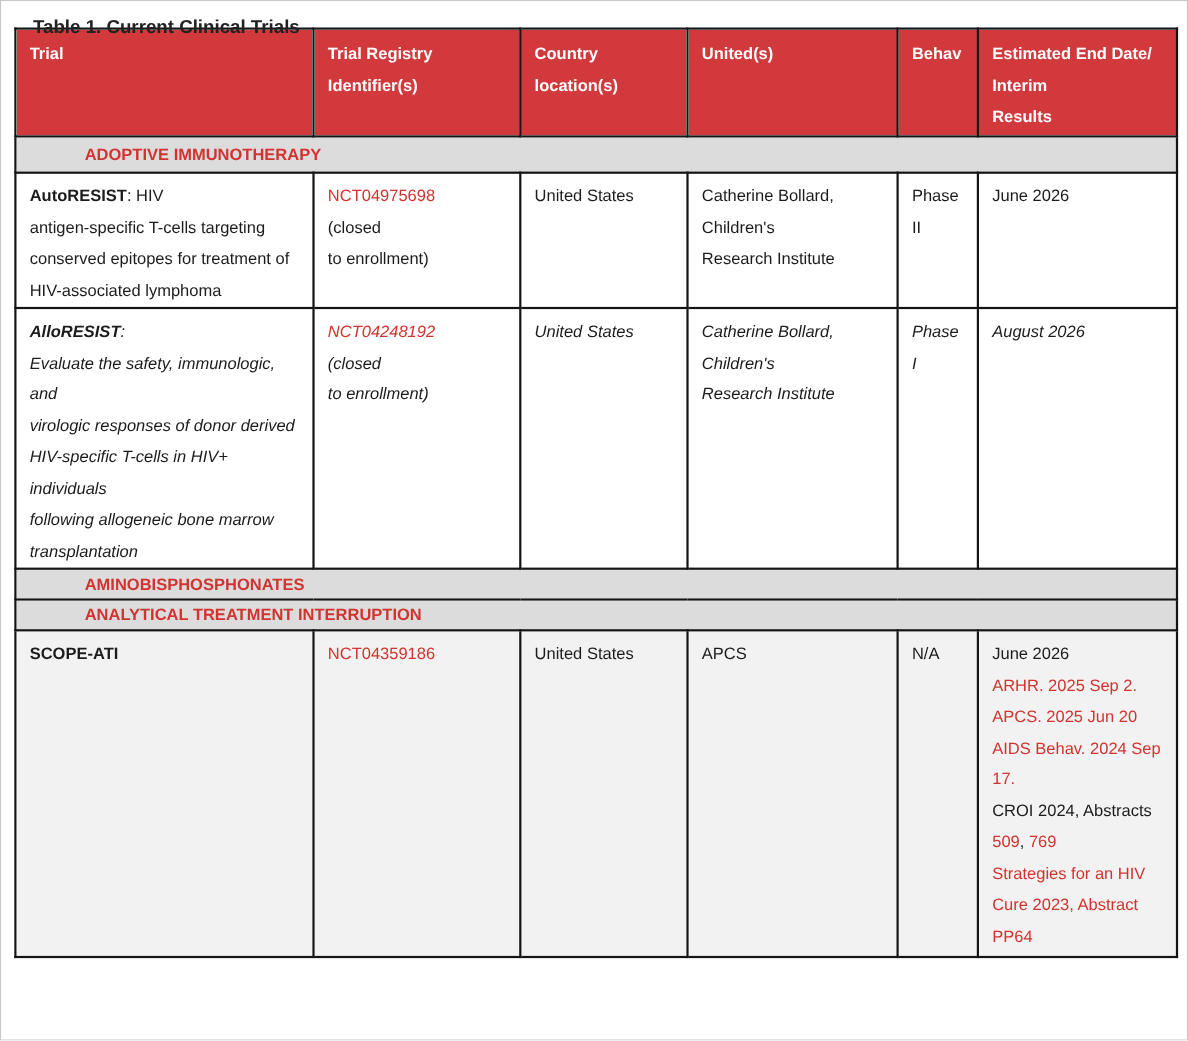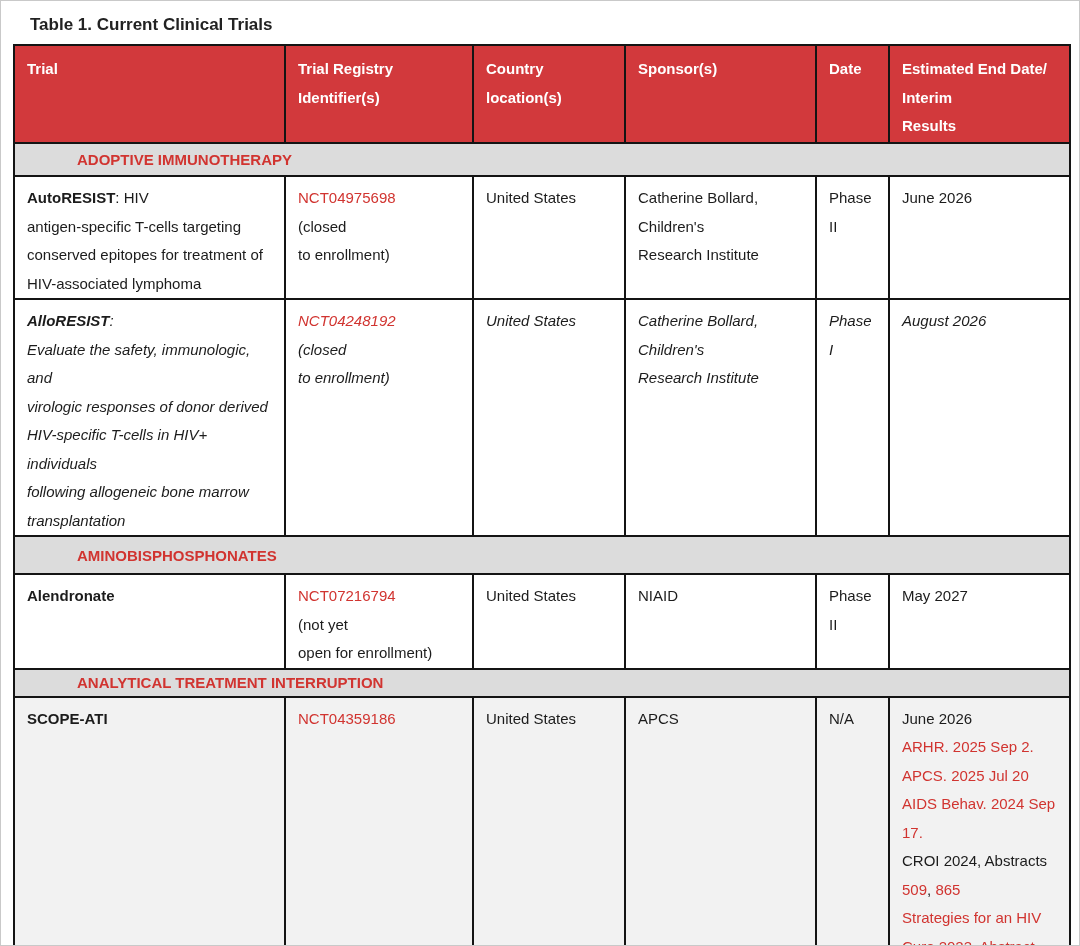--- a/index.html
+++ b/index.html
@@ -11,21 +11,21 @@
     --ink:#1c1c1c;
   }
   html,body{margin:0;padding:0;}
   body{
     width:1080px;height:946px;overflow:hidden;background:#ffffff;
     font-family:"Liberation Sans",sans-serif;color:var(--ink);
     position:relative;
   }
   .frame{position:absolute;inset:0;border:1px solid #c9c9c9;pointer-events:none;z-index:5;}
   .title{
-    margin:0;padding:15px 0 0 30px;height:44px;box-sizing:border-box;
+    margin:0;padding:15px 0 0 30px;height:25px;box-sizing:border-box;
     font-size:17px;font-weight:bold;color:#222;line-height:20px;
   }
   table{
     border-collapse:collapse;table-layout:fixed;
     margin-left:13px;width:1056px;
   }
   th,td{
     border:2px solid var(--border);
     vertical-align:top;text-align:left;
     font-size:15px;line-height:28.5px;
@@ -61,22 +61,22 @@
       <col style="width: 191px;">
       <col style="width: 73px;">
       <col style="width: 181px;">
     </colgroup>
   <thead id="thead">
       <tr style="height: 98px;">
         <th>Trial</th>
         <th>Trial Registry
 Identifier(s)</th>
         <th>Country location(s)</th>
-        <th>Sponsor(s)</th>
-        <th>Date</th>
+        <th>United(s)</th>
+        <th>Behav</th>
         <th>Estimated End Date/
 Interim
 Results</th>
       </tr>
     </thead>
   <tbody id="tbody">
       <tr class="section" style="height: 33px;">
         <td colspan="6">ADOPTIVE IMMUNOTHERAPY</td>
       </tr>
       <tr style="height: 107px;">
@@ -104,49 +104,39 @@
         <td><a class="red-link">NCT04248192</a><span>
 (closed
 to enrollment)</span></td>
         <td><span>United States</span></td>
         <td><span>Catherine Bollard,
 Children's
 Research Institute</span></td>
         <td><span>Phase I</span></td>
         <td><span>August 2026</span></td>
       </tr>
-      <tr class="section" style="height: 38px;">
+      <tr class="section" style="height: 28px;">
         <td colspan="6">AMINOBISPHOSPHONATES</td>
-      </tr>
-      <tr style="height: 94px;">
-        <td><span class="bold">Alendronate</span></td>
-        <td><a class="red-link">NCT07216794</a><span>
-(not yet
-open for enrollment)</span></td>
-        <td><span>United States</span></td>
-        <td><span>NIAID</span></td>
-        <td><span>Phase II</span></td>
-        <td><span>May 2027</span></td>
       </tr>
       <tr class="section" style="height: 28px;">
         <td colspan="6">ANALYTICAL TREATMENT INTERRUPTION</td>
       </tr>
       <tr class="hl" style="height: 297px;">
         <td><span class="bold">SCOPE-ATI</span></td>
         <td><a class="red-link">NCT04359186</a></td>
         <td><span>United States</span></td>
         <td><span>APCS</span></td>
         <td><span>N/A</span></td>
         <td><span>June 2026
 </span><a class="red-link">ARHR. 2025 Sep 2.</a><span>
-</span><a class="red-link">APCS. 2025 Jul 20</a><span>
+</span><a class="red-link">APCS. 2025 Jun 20</a><span>
 </span><a class="red-link">AIDS Behav. 2024 Sep
 17.</a><span>
 CROI 2024, Abstracts
-</span><a class="red-link">509</a><span>, </span><a class="red-link">865</a><span>
+</span><a class="red-link">509</a><span>, </span><a class="red-link">769</a><span>
 </span><a class="red-link">Strategies for an HIV
 Cure 2023, Abstract
 PP64</a></td>
       </tr>
     </tbody>
 </table>
 
 <div class="frame"></div>
 
 </body></html>

